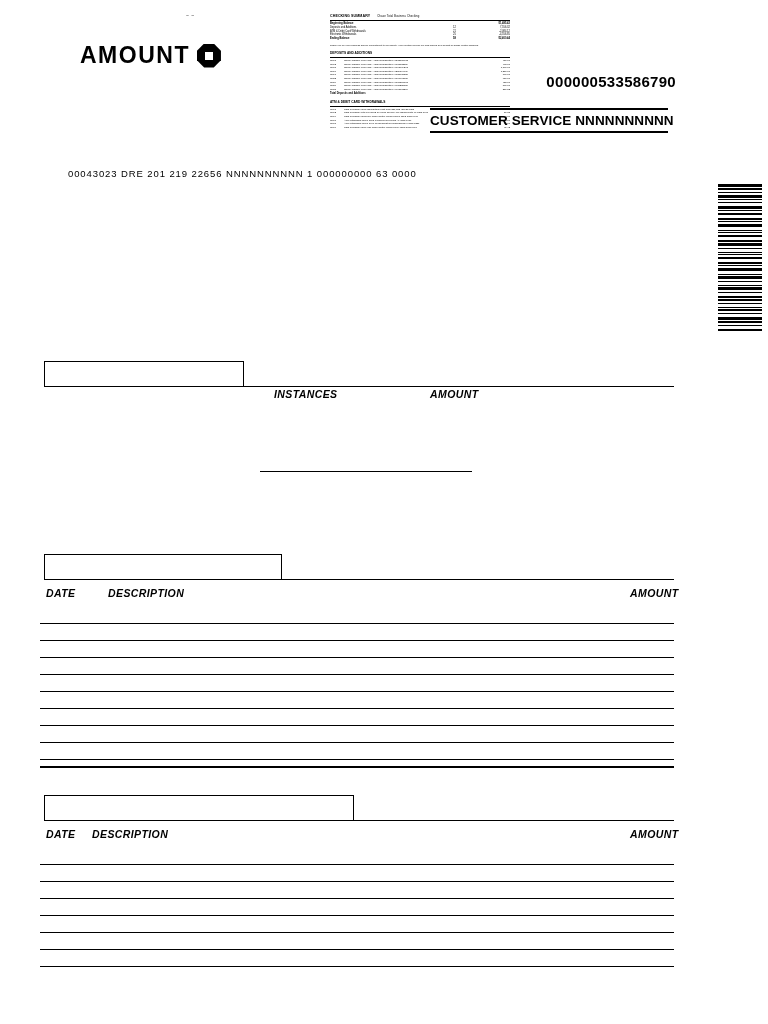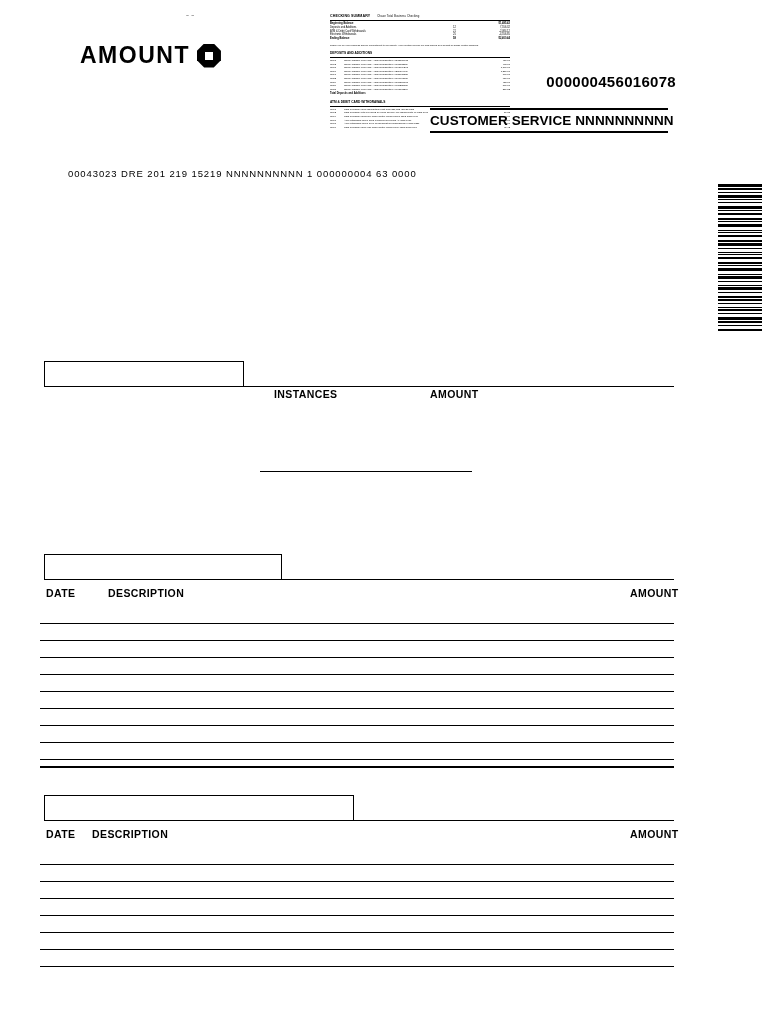--- a/index.html
+++ b/index.html
@@ -171,20 +171,21 @@
   .sec-titlebox {
     position: absolute;
     border: 1px solid #000;
     background: #fff;
   }
   .col-head {
     position: absolute;
     font-weight: bold;
     font-size: 10.5px;
     letter-spacing: 0.4px;
+    font-style: italic;
   }
   .hrule {
     position: absolute;
     border-top: 1px solid #000;
   }
   .hrule.thick { border-top-width: 2px; }
 
   .row-lines {
     position: absolute;
     left: 40px;
@@ -321,27 +322,27 @@
         <span class="t-amt">70.00</span>
       </div>
       <div class="mini-txn">
         <span class="t-date">05/09</span>
         <span class="t-desc">Card Purchase        05/09 The Town Center Mesa Phxily 7513 Card 8487</span>
         <span class="t-amt">11.42</span>
       </div>
     </div>
 </div>
 
-<div class="acct-number">000000456016078</div>
+<div class="acct-number">000000533586790</div>
 
 <div class="csi-box">
   <div class="csi-label">CUSTOMER SERVICE NNNNNNNNNN</div>
 </div>
 
-<div class="ocr-line">00043023  DRE 201 219 15219 NNNNNNNNNN   1 000000004 63 0000</div>
+<div class="ocr-line">00043023  DRE 201 219 22656 NNNNNNNNNN   1 000000000 63 0000</div>
 
 <div class="barcode" id="barcode">
     <div class="bar" style="height: 4px; margin-bottom: 1px;"></div>
     <div class="bar" style="height: 2px; margin-bottom: 2px;"></div>
     <div class="bar" style="height: 1px; margin-bottom: 3px;"></div>
     <div class="bar" style="height: 3px; margin-bottom: 1px;"></div>
     <div class="bar" style="height: 2px; margin-bottom: 2px;"></div>
     <div class="bar" style="height: 1px; margin-bottom: 3px;"></div>
     <div class="bar" style="height: 4px; margin-bottom: 1px;"></div>
     <div class="bar" style="height: 1px; margin-bottom: 2px;"></div>

